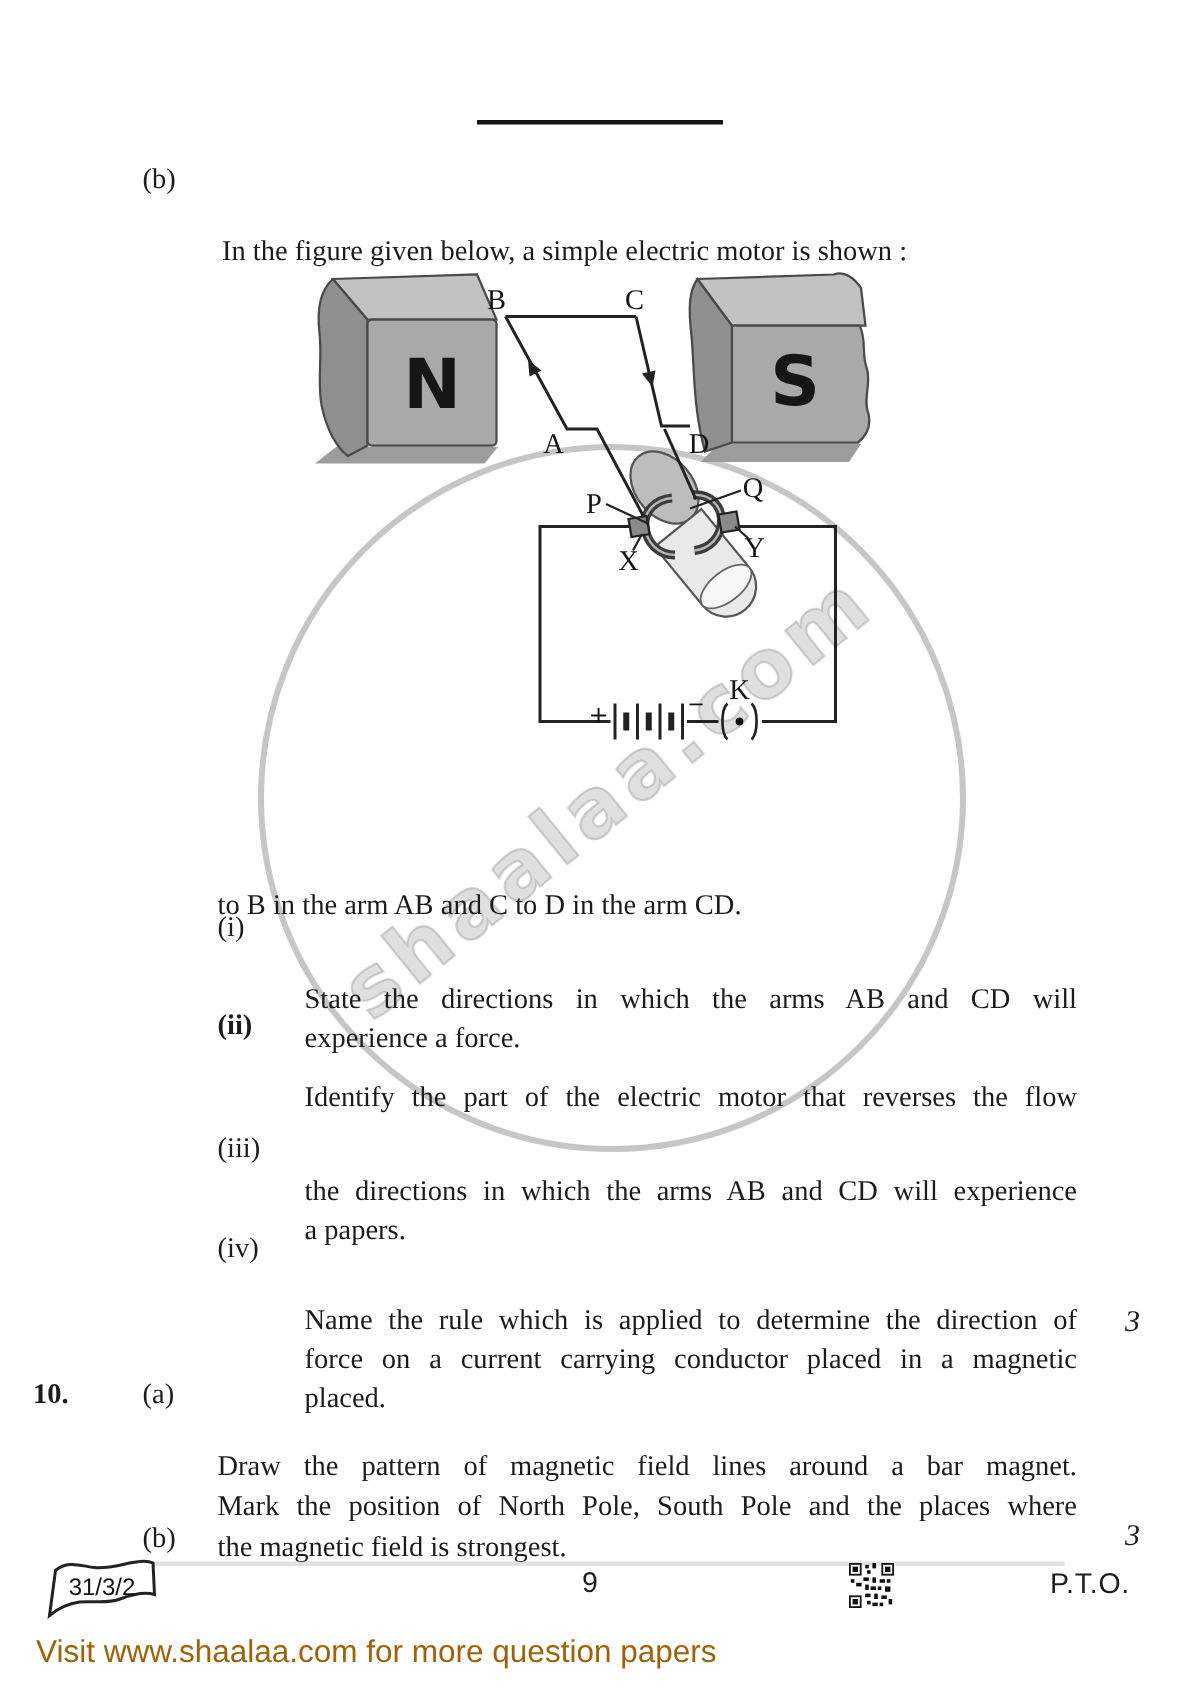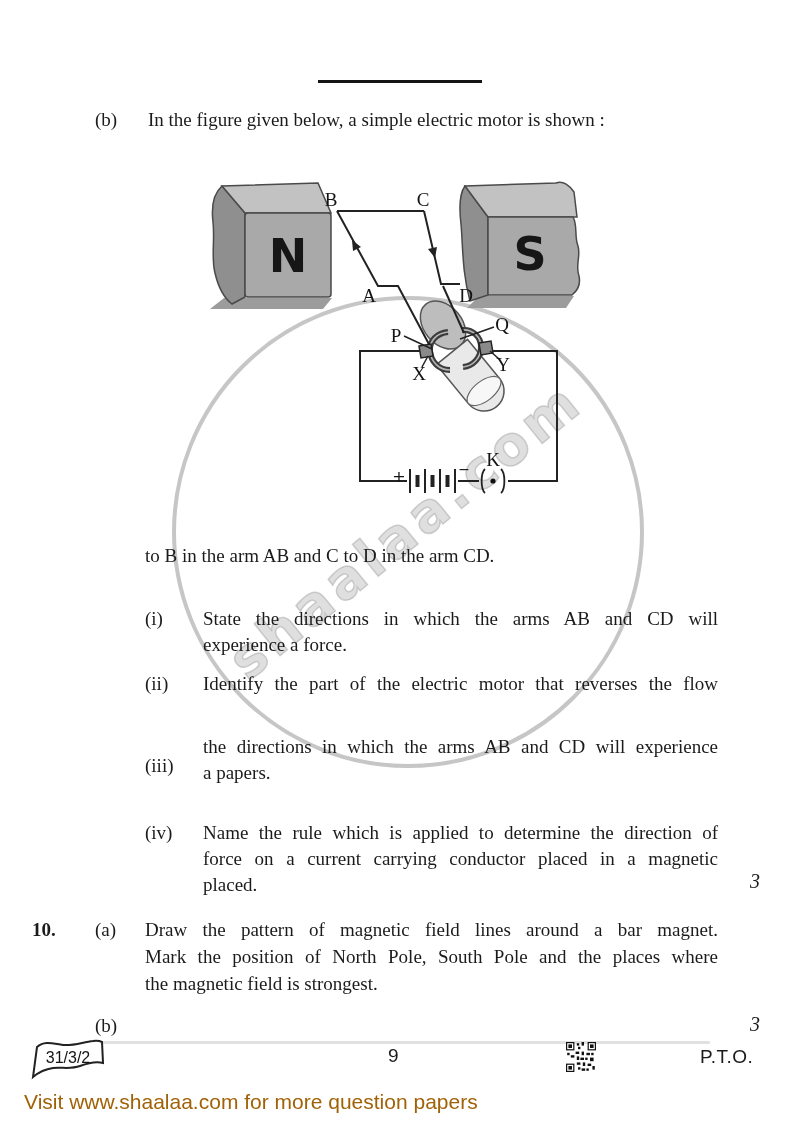--- a/index.html
+++ b/index.html
@@ -2,21 +2,21 @@
 <html><head>
 <meta charset="utf-8">
 <style>
   html,body { margin:0; padding:0; background:#fff; }
   .page {
     position:relative; width:800px; height:1131px; background:#ffffff;
     font-family:"Liberation Serif", serif; color:#1b1b1b; overflow:hidden;
   }
   .abs { position:absolute; }
   .divider { position:absolute; left:318px; top:80px; width:164px; height:2.5px; background:#141414; }
-  .txt { position:absolute; font-size:19px; line-height:26px; }
+  .txt { position:absolute; font-size:19px; line-height:26px;margin-top:48px; }
   .l  { text-align:justify; }
   .jl { text-align-last:justify; }
   .lbl { position:absolute; font-size:19px; line-height:26px; }
   .qnum { position:absolute; font-size:19px; line-height:27px; font-weight:bold; }
   .marks { position:absolute; font-size:20px; font-style:italic; }
   
   .wm-circle {
     position:absolute; left:172px; top:296px; width:464px; height:464px;
     border:4.5px solid rgba(184,184,184,0.8); border-radius:50%;
   }
@@ -134,40 +134,40 @@
   <div class="txt ink" style="left:145px; top:541px; width:573px; line-height:29px;">
     <div class="l">to B in the arm AB and C to D in the arm CD.</div>
   </div>
 
   <span class="lbl ink" style="left:145px; top:606px;">(i)</span>
   <div class="txt ink" style="left:203px; top:606px; width:515px;">
     <div class="l jl">State the directions in which the arms AB and CD will</div>
     <div class="l">experience a force.</div>
   </div>
 
-  <span class="lbl ink" style="left:145px; top:671px;">(ii)</span>
+  <span class="lbl ink" style="left:145px; top:671px;font-weight:bold;">(ii)</span>
   <div class="txt ink" style="left:203px; top:671px; width:515px;">
     <div class="l jl">Identify the part of the electric motor that reverses the flow</div>
   </div>
 
   <span class="lbl ink" style="left:145px; top:753px;">(iii)</span>
   <div class="txt ink" style="left:203px; top:734px; width:515px;">
     <div class="l jl">the directions in which the arms AB and CD will experience</div>
     <div class="l">a papers.</div>
   </div>
 
   <span class="lbl ink" style="left:145px; top:820px;text-align:center;">(iv)</span>
   <div class="txt ink" style="left:203px; top:820px; width:515px;">
     <div class="l jl">Name the rule which is applied to determine the direction of</div>
     <div class="l jl">force on a current carrying conductor placed in a magnetic</div>
     <div class="l">placed.</div>
   </div>
   <span class="marks ink" style="left:750px; top:870px;">3</span>
 
-  <span class="qnum ink" style="left:32px; top:916px;">10.</span>
+  <span class="qnum ink" style="left:22px; top:916px;">10.</span>
   <span class="lbl ink" style="left:95px; top:916px; line-height:27px;">(a)</span>
   <div class="txt ink" style="left:145px; top:916px; width:573px; line-height:27px;">
     <div class="l jl">Draw the pattern of magnetic field lines around a bar magnet.</div>
     <div class="l jl">Mark the position of North Pole, South Pole and the places where</div>
     <div class="l">the magnetic field is strongest.</div>
   </div>
 
   <span class="lbl ink" style="left:95px; top:1013px;">(b)</span>
   <span class="marks ink" style="left:750px; top:1013px;">3</span>
 

